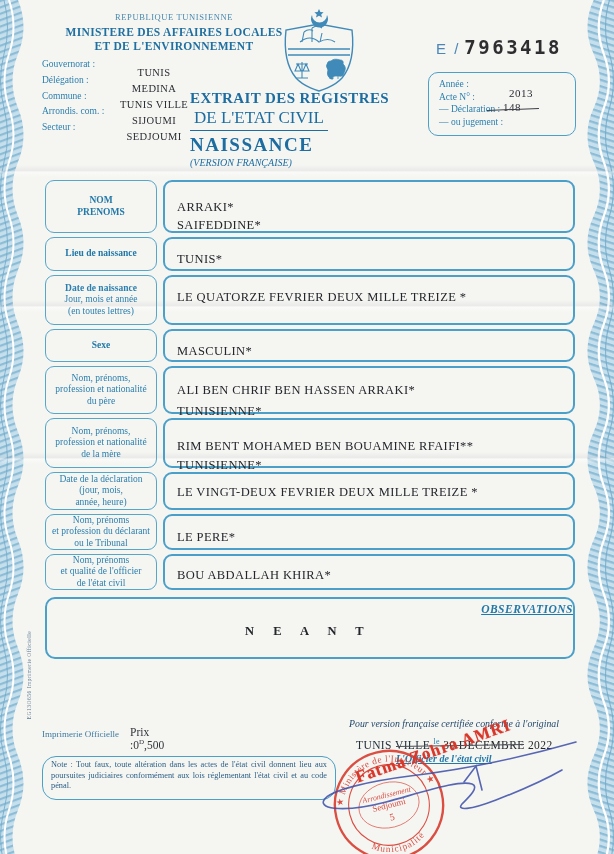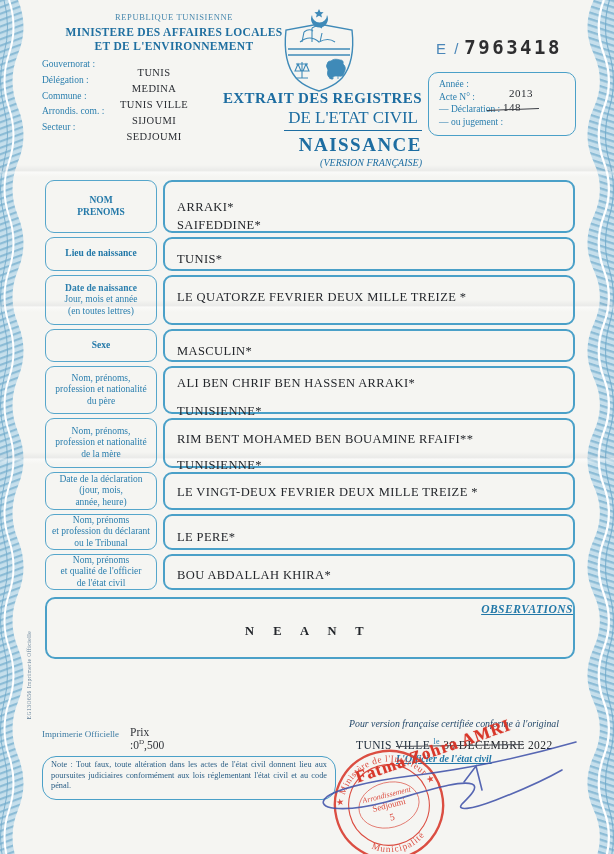--- a/index.html
+++ b/index.html
@@ -24,35 +24,35 @@
   .actebox{left:428px; top:72px; width:148px; height:64px; border:1.4px solid #4aa0c8; border-radius:10px; padding:5px 0 0 10px; box-sizing:border-box;}
   .actebox .ln{font-size:9.5px; color:#2b7fae; line-height:12.5px; white-space:nowrap;}
   .actebox .typed{position:absolute; font-size:11px; color:#2a2d33; letter-spacing:0.5px;}
   .actebox .strike{position:absolute; left:58px; top:36px; width:52px; height:1px; background:#3c3f46; transform:rotate(-2deg);}
   
   .locwrap{left:42px; top:57px; width:230px;}
   .loc-label{font-size:9.5px; color:#2b7fae; line-height:15.8px; white-space:nowrap;}
   .loc-vals{position:absolute; left:78px; top:8px;text-align:center;}
   .loc-value{font-size:10.5px; color:#2a2d33; line-height:16px; letter-spacing:0.4px; white-space:nowrap;}
   
-  .titleblk{left:190px; top:90px; width:232px; text-align:right; color:#1d6da1;}
+  .titleblk{left:190px; top:90px; width:232px; text-align:left; color:#1d6da1;}
   .titleblk .t1{font-size:15px; font-weight:bold; letter-spacing:0.4px;}
   .titleblk .t2{font-size:17px; display:inline-block; border-bottom:1.2px solid #1d6da1; padding:1px 4px 2px;}
   .titleblk .t3{font-size:19px; font-weight:bold; letter-spacing:1.5px; margin-top:3px;}
   .titleblk .t4{font-size:10px; font-style:italic; margin-top:1px;}
   
   .tbl{left:45px; top:180px; width:530px;}
   .row{display:flex; margin-bottom:4px;}
   .lab{width:112px; flex:0 0 112px; margin-right:6px; border:1.3px solid #55a6cb; border-radius:9px;
        display:flex; flex-direction:column; justify-content:center; align-items:center;
        color:#2b7fae; font-size:9.5px; line-height:11.5px; text-align:center; box-sizing:border-box;}
   .lab.b{font-weight:bold; color:#2278a8;}
   .lab .bold{font-weight:bold;}
   .val{flex:1; border:2px solid #4aa0c8; border-radius:9px; position:relative; box-sizing:border-box; overflow:visible;}
-  .vline{position:absolute; left:12px; font-size:12.5px; color:#23262b; letter-spacing:0.4px; white-space:nowrap; z-index:2;}
+  .vline{position:absolute; left:12px; font-size:12.5px; color:#23262b; letter-spacing:0.4px; white-space:nowrap; z-index:2;margin-top:7px;}
   
   .obs{left:45px; top:597px; width:530px; height:62px; border:2px solid #4aa0c8; border-radius:10px; box-sizing:border-box;}
   .obs .ot{position:absolute; left:0; right:0; top:4px; text-align:right; font-size:11.5px; font-weight:bold; font-style:italic; color:#2278a8; text-decoration:underline; letter-spacing:0.5px;}
   .obs .ov{position:absolute; left:198px; top:25px; font-size:12.5px; font-weight:bold; letter-spacing:8px; color:#23262b;}
   
   .imprline{left:42px; top:729px; font-size:9px; color:#3c7ba3;}
   .prix{position:absolute; left:88px; top:-3px; font-size:11.5px; color:#33363c;}
   .prix sup{font-size:7px;}
   .notebox{left:42px; top:756px; width:294px; min-height:44px; border:1.2px solid #4aa0c8; border-radius:14px; padding:3px 8px 4px 8px; box-sizing:border-box;
            font-size:8.3px; line-height:10.5px; color:#2a5e85; text-align:justify;}

